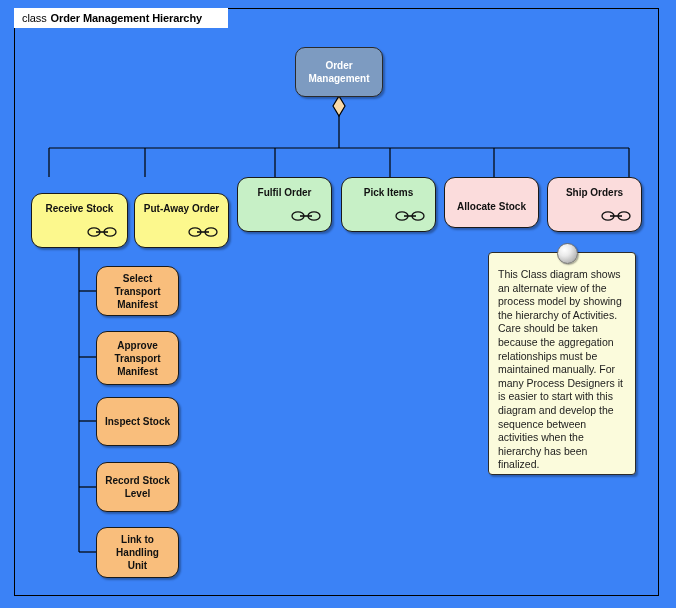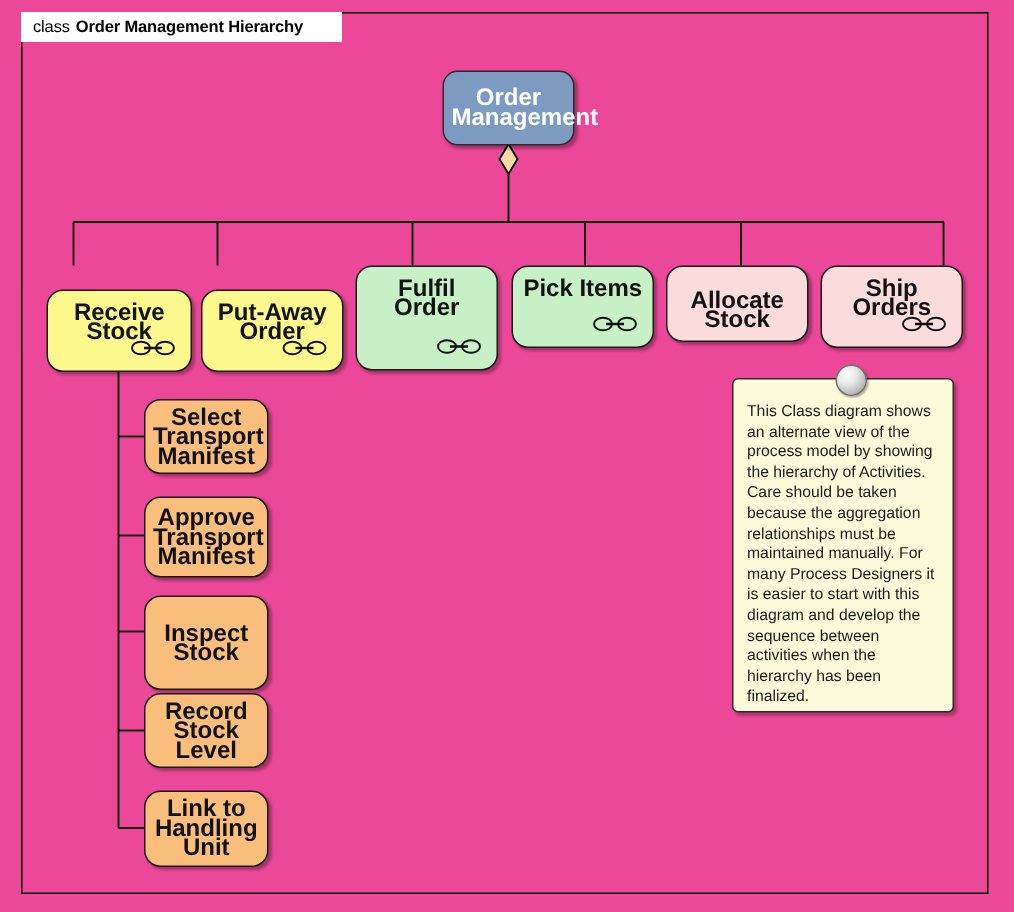--- a/index.html
+++ b/index.html
@@ -4,21 +4,21 @@
 <style>
   html,body{margin:0;padding:0;background:#ffffff;}
   body{
     font-family:"Liberation Sans", sans-serif;
     -webkit-font-smoothing:antialiased;
   }
   #canvas{
     position:relative;
     width:676px;
     height:608px;
-    background:#ec4899;
+    background:#3b82f6;
     overflow:hidden;
   }
   
   .frame{
     position:absolute;
     left:14px; top:8px;
     width:645px; height:588px;
     border:1px solid #000000;
     box-sizing:border-box;
     background:transparent;
@@ -53,21 +53,21 @@
   
   .node{
     position:absolute;
     box-sizing:border-box;
     border:1.3px solid #1a1a1a;
     border-radius:11px;
     display:flex;
     flex-direction:column;
     align-items:center;
     padding-top:8px;
-    font-size:16px;
+    font-size:10px;
     font-weight:700;
     line-height:13px;
     text-align:center;
     color:#111111;
     box-shadow:2px 2px 2px rgba(0,0,0,0.30);
   }
   .node .lbl{
     display:block;
     width:100%;
     padding:0 5px;
@@ -181,21 +181,21 @@
 
   <div class="node yellow" style="left:134px;top:177px;width:95px;height:55px;">
     <span class="lbl">Put-Away Order</span>
     <svg class="proc-icon" viewBox="0 0 30 12">
       <line x1="9" y1="6" x2="21" y2="6" stroke="#111" stroke-width="1.6"></line>
       <ellipse cx="7" cy="6" rx="6" ry="4.2" fill="none" stroke="#111" stroke-width="1.3"></ellipse>
       <ellipse cx="23" cy="6" rx="6" ry="4.2" fill="none" stroke="#111" stroke-width="1.3"></ellipse>
     </svg>
   </div>
 
-  <div class="node green" style="left:237px;top:177px;width:95px;height:70px;align-items:center;">
+  <div class="node green" style="left:237px;top:177px;width:95px;height:55px;align-items:center;">
     <span class="lbl">Fulfil Order</span>
     <svg class="proc-icon" viewBox="0 0 30 12">
       <line x1="9" y1="6" x2="21" y2="6" stroke="#111" stroke-width="1.6"></line>
       <ellipse cx="7" cy="6" rx="6" ry="4.2" fill="none" stroke="#111" stroke-width="1.3"></ellipse>
       <ellipse cx="23" cy="6" rx="6" ry="4.2" fill="none" stroke="#111" stroke-width="1.3"></ellipse>
     </svg>
   </div>
 
   <div class="node green" style="left:341px;top:177px;width:95px;height:55px;">
     <span class="lbl">Pick Items</span>
@@ -223,21 +223,21 @@
     <span class="lbl">Select Transport
 Manifest</span>
   </div>
 
   <div class="node orange" style="left:96px;top:331px;width:83px;height:54px;">
     <span class="lbl">Approve
 Transport
 Manifest</span>
   </div>
 
-  <div class="node orange" style="left:96px;top:397px;width:83px;height:63px;">
+  <div class="node orange" style="left:96px;top:397px;width:83px;height:49px;">
     <span class="lbl">Inspect Stock</span>
   </div>
 
   <div class="node orange" style="left:96px;top:462px;width:83px;height:50px;align-items:center;">
     <span class="lbl">Record Stock
 Level</span>
   </div>
 
   <div class="node orange" style="left:96px;top:527px;width:83px;height:51px;">
     <span class="lbl">Link to Handling

